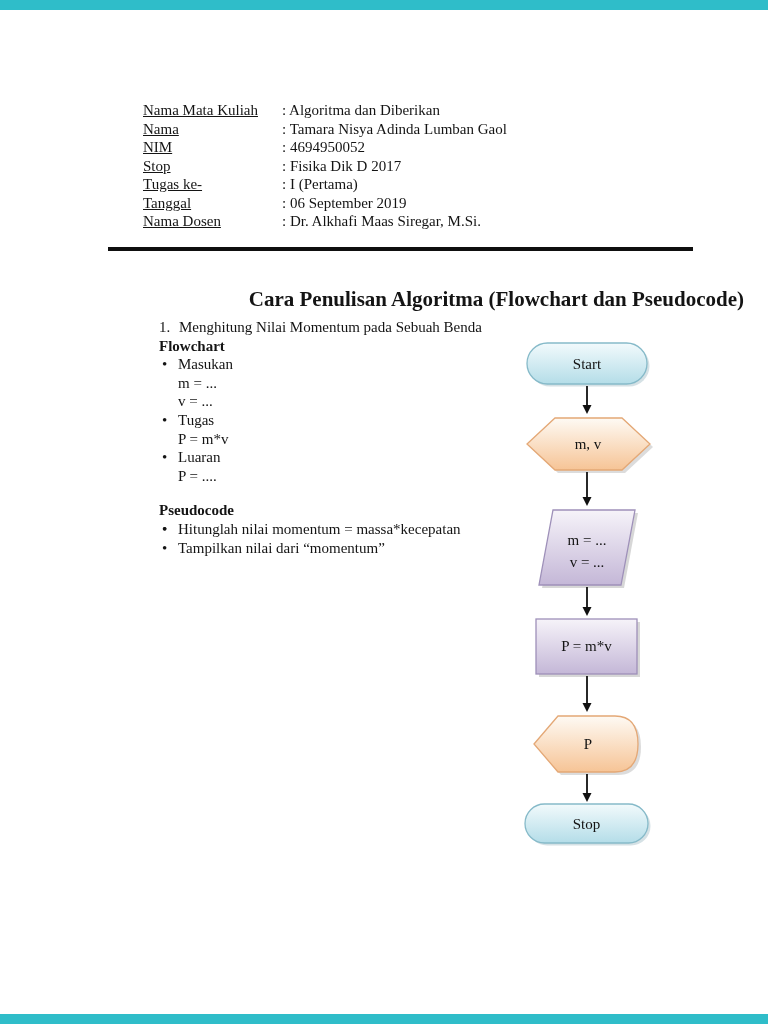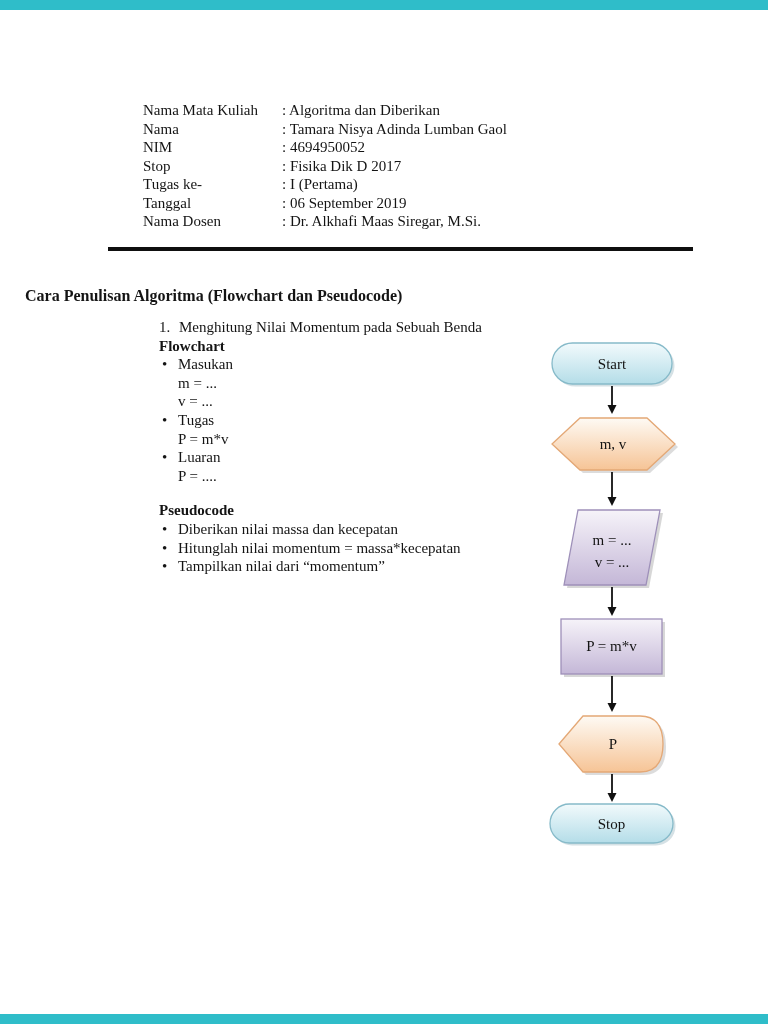--- a/index.html
+++ b/index.html
@@ -6,36 +6,36 @@
   body{
     width:768px;height:1024px;position:relative;background:#ffffff;overflow:hidden;
     font-family:"Liberation Serif", serif;color:#141414;
   }
   .accent-bar{position:absolute;left:0;width:768px;height:10px;background:#2fbdc9;}
   #bar-top{top:0;}
   #bar-bottom{bottom:0;}
 
   .hdr{position:absolute;left:143px;top:101px;font-size:15px;line-height:18.5px;}
   .hdr-row{white-space:nowrap;}
-  .hdr-label{display:inline-block;width:139px;}
+  .hdr-label{display:inline-block;width:139px;text-decoration:underline;}
 
   .sep{position:absolute;left:108px;top:247px;width:585px;height:4px;background:#0f0f0f;}
 
-  .doc-title{position:absolute;left:0;top:287px;width:744px;text-align:left;
-    font-weight:bold;font-size:16px;margin-left:25px;}
+  .doc-title{position:absolute;left:0;top:287px;width:744px;text-align:right;
+    font-weight:bold;font-size:21px;}
 
   .body-col{position:absolute;left:143px;top:318px;width:400px;font-size:15px;line-height:18.6px;margin-left:16px;}
   .b{font-weight:bold;}
   .item-num{display:inline-block;width:20px;}
   .bullet-row{position:relative;padding-left:19px;}
   .bullet-row .marker{position:absolute;left:3px;}
   .sub{padding-left:19px;}
   .pseudo-head{margin-top:16px;font-weight:bold;}
 
-  .flowchart{position:absolute;left:540px;top:335px;width:150px;height:525px;}
+  .flowchart{position:absolute;left:515px;top:335px;width:150px;height:525px;}
   .flowchart svg text{font-family:"Liberation Serif", serif;font-size:15px;fill:#141414;text-anchor:middle;}
 </style>
 </head>
 <body>
 
 <div class="accent-bar" id="bar-top"></div>
 <div class="accent-bar" id="bar-bottom"></div>
 
 <div class="hdr">
   <div class="hdr-row"><span class="hdr-label">Nama Mata Kuliah</span><span>: Algoritma dan Diberikan</span></div>
@@ -61,21 +61,21 @@
   <div class="sub">v = ...</div>
 
   <div class="bullet-row"><span class="marker">•</span><span>Tugas</span></div>
   <div class="sub">P = m*v</div>
 
   <div class="bullet-row"><span class="marker">•</span><span>Luaran</span></div>
   <div class="sub">P = ....</div>
 
   <div class="pseudo-head">Pseudocode</div>
 
-  <div class="bullet-row"><span class="marker">•</span><span>Diberikan nilai massa dan kecepatan</span></div>
+  <div class="bullet-row"><span class="marker">•</span></div>
   <div class="bullet-row"><span class="marker">•</span><span>Hitunglah nilai momentum = massa*kecepatan</span></div>
   <div class="bullet-row"><span class="marker">•</span><span>Tampilkan nilai dari “momentum”</span></div>
 </div>
 
 <div class="flowchart">
   <svg width="150" height="525" viewBox="0 0 150 525" xmlns="http://www.w3.org/2000/svg">
     <defs>
       <linearGradient id="gBlue" x1="0" y1="0" x2="0" y2="1">
         <stop offset="0" stop-color="#f2fafc"></stop>
           <stop offset="1" stop-color="#b4dde8"></stop>

